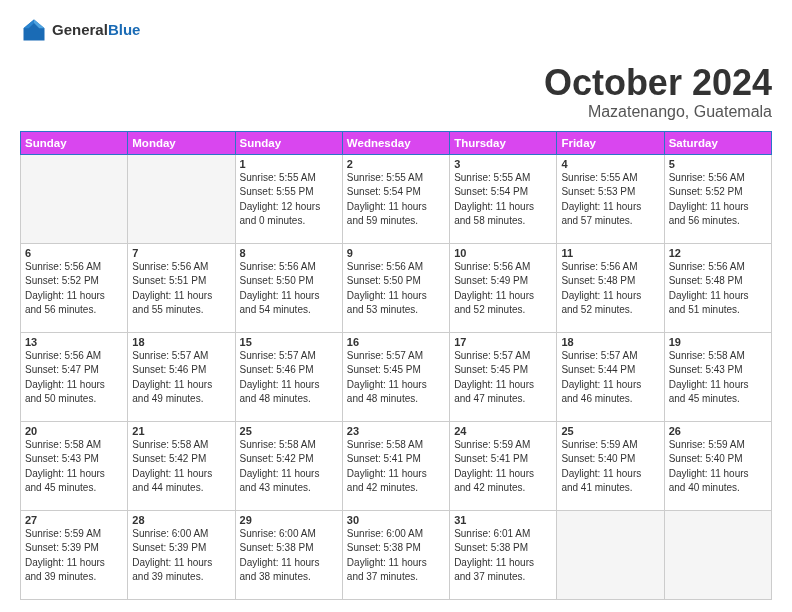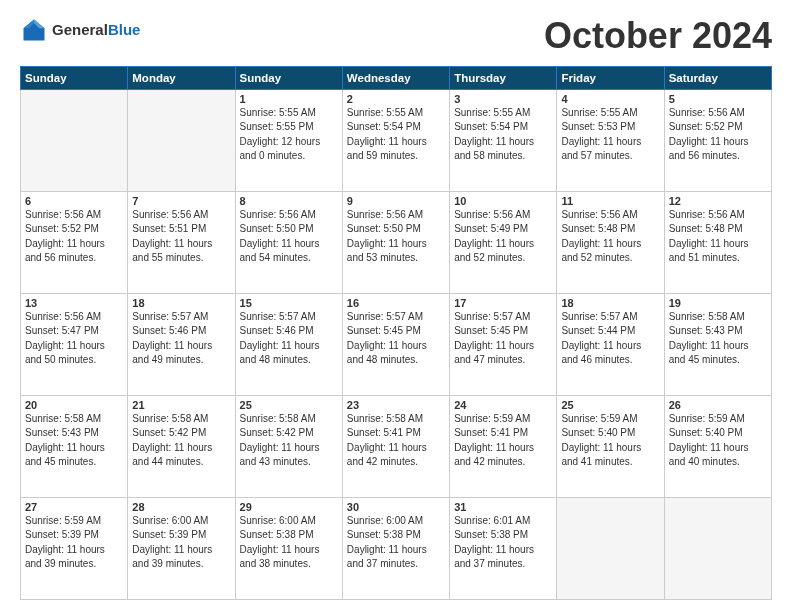--- a/index.html
+++ b/index.html
@@ -47,33 +47,34 @@
       height: 28px;
     }
     .title-block {
       text-align: right;
     }
     .month-title {
       font-size: 36px;
       font-weight: bold;
       color: #333;
       line-height: 1.1;
+      margin-top: 47px;
     }
     .location-title {
       font-size: 16px;
       color: #555;
     }
     .calendar-table {
       width: 100%;
       border-collapse: collapse;
       flex: 1;
       table-layout: fixed;
     }
     .calendar-table thead tr th {
-      background: #0c4a6e;
+      background: #d946ef;
       color: #fff;
       font-size: 11.5px;
       font-weight: bold;
       padding: 5px 4px;
       text-align: left;
       border: 1px solid #2a75c7;
     }
     .calendar-table tbody tr td {
       vertical-align: top;
       border: 1px solid #ccc;
@@ -108,20 +109,21 @@
         <polygon points="16,4 28,14 22,14 16,8" fill="#4fa3e0"></polygon>
         <polygon points="4,14 10,14 16,8 16,4" fill="#2a85d0"></polygon>
       </svg>
       <div class="logo-text">
         <span class="logo-general">General</span>
         <span class="logo-blue">Blue</span>
       </div>
     </div>
     <div class="title-block">
       <div class="month-title">October 2024</div>
+      <div class="location-title">Mazatenango, Guatemala</div>
     </div>
   </div>
 
   <table class="calendar-table">
     <thead>
       <tr>
       <th>Sunday</th>
           <th>Monday</th>
           <th>Sunday</th>
           <th>Wednesday</th>

